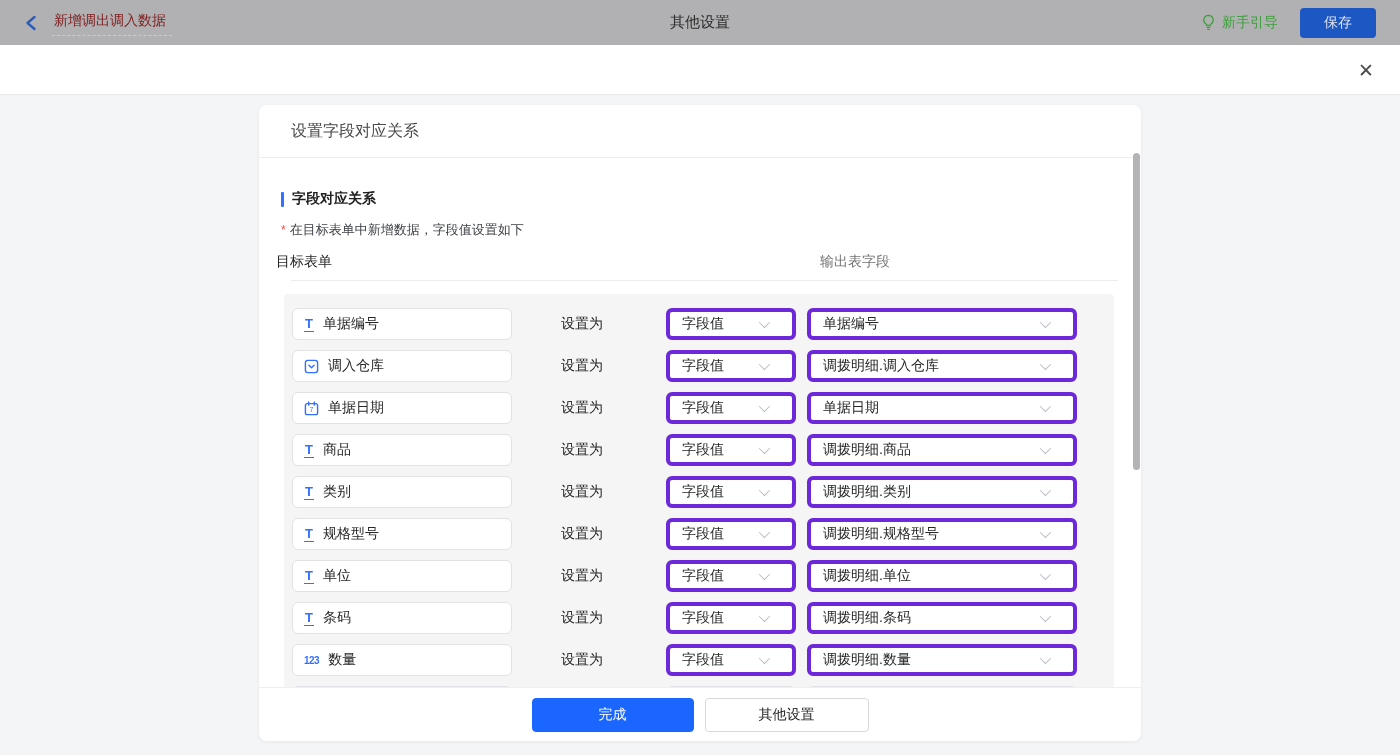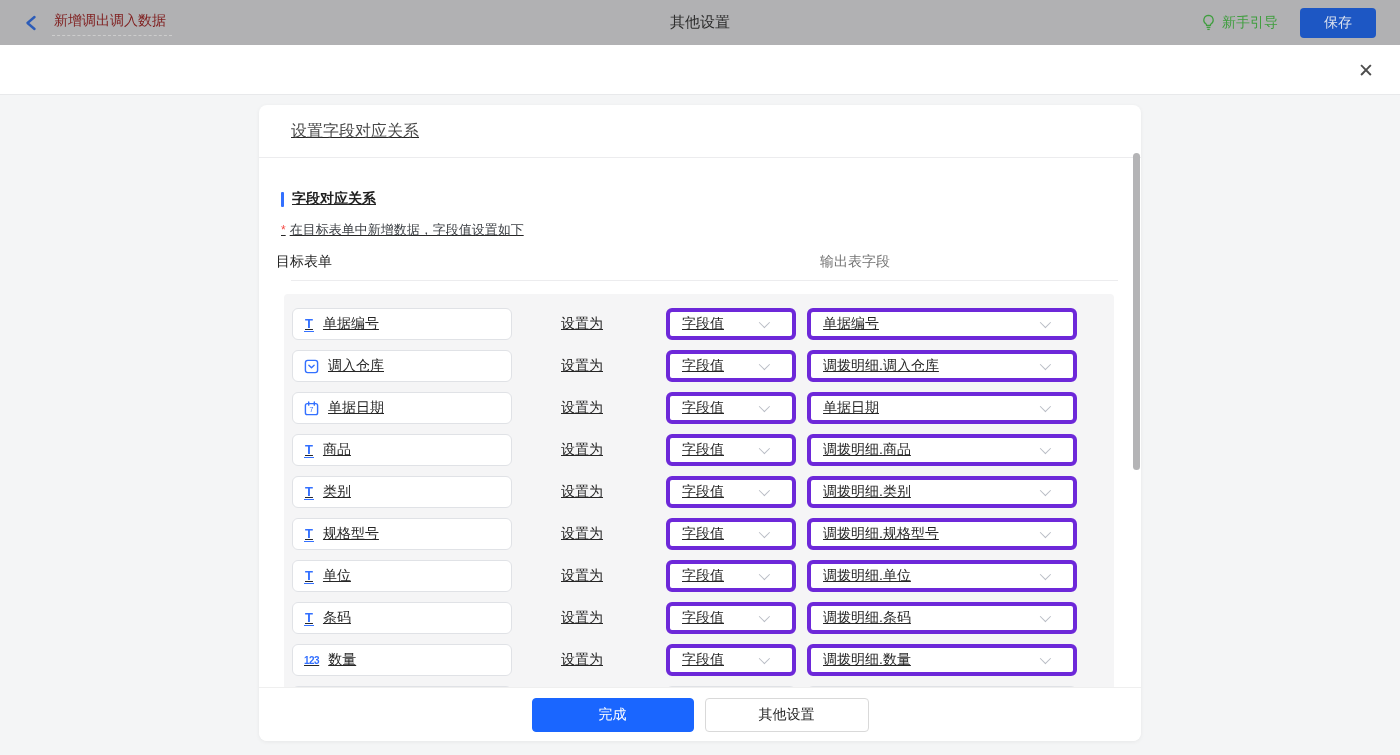--- a/index.html
+++ b/index.html
@@ -16,21 +16,21 @@
   .guide { display:flex; align-items:center; gap:6px; color:#3f9e3e; cursor:pointer; }
   .save-btn { background:#1d57c4; color:#dde3ee; border:none; border-radius:4px; padding:6px 24px; font-size:14px; cursor:pointer; }
 
   
   .modal-header { height:50px; background:#ffffff; border-bottom:1px solid #e8e9eb; position:relative; display:flex; align-items:center; justify-content:center; }
   .modal-title { font-size:18px; font-weight:600; color:#1c1c1c; }
   .close-x { position:absolute; right:26px; top:50%; transform:translateY(-50%); font-size:19px; color:#4d4d4d; cursor:pointer; line-height:1; }
 
   
   .page-body { height:660px; background:#f4f5f6; position:relative; }
-  .card { width:882px; height:636px; margin:0 auto; position:relative; top:10px; background:#ffffff; border-radius:8px; box-shadow:0 1px 4px rgba(0,0,0,0.06); overflow:hidden;text-decoration:underline; }
+  .card { width:882px; height:636px; margin:0 auto; position:relative; top:10px; background:#ffffff; border-radius:8px; box-shadow:0 1px 4px rgba(0,0,0,0.06); overflow:hidden; }
   .card-header { height:53px; border-bottom:1px solid #ececee; display:flex; align-items:center; padding-left:32px; font-size:16px; color:#4a4a4a; }
 
   .card-content { position:relative; }
   .section-head { margin:32px 0 0 22px; display:flex; align-items:center; gap:8px; }
   .bluebar { width:3px; height:15px; background:#3370ff; border-radius:1px; display:inline-block; }
   .sec-title { font-weight:700; color:#1f1f1f; font-size:14px; }
   .note { margin:13px 0 0 22px; font-size:13px; color:#3d4045; }
   .req { color:#f54a45; margin-right:4px; font-size:12px; }
   .col-heads { margin-top:14px; position:relative; height:18px; }
   .col-left { position:absolute; left:17px; color:#1f1f1f; }

